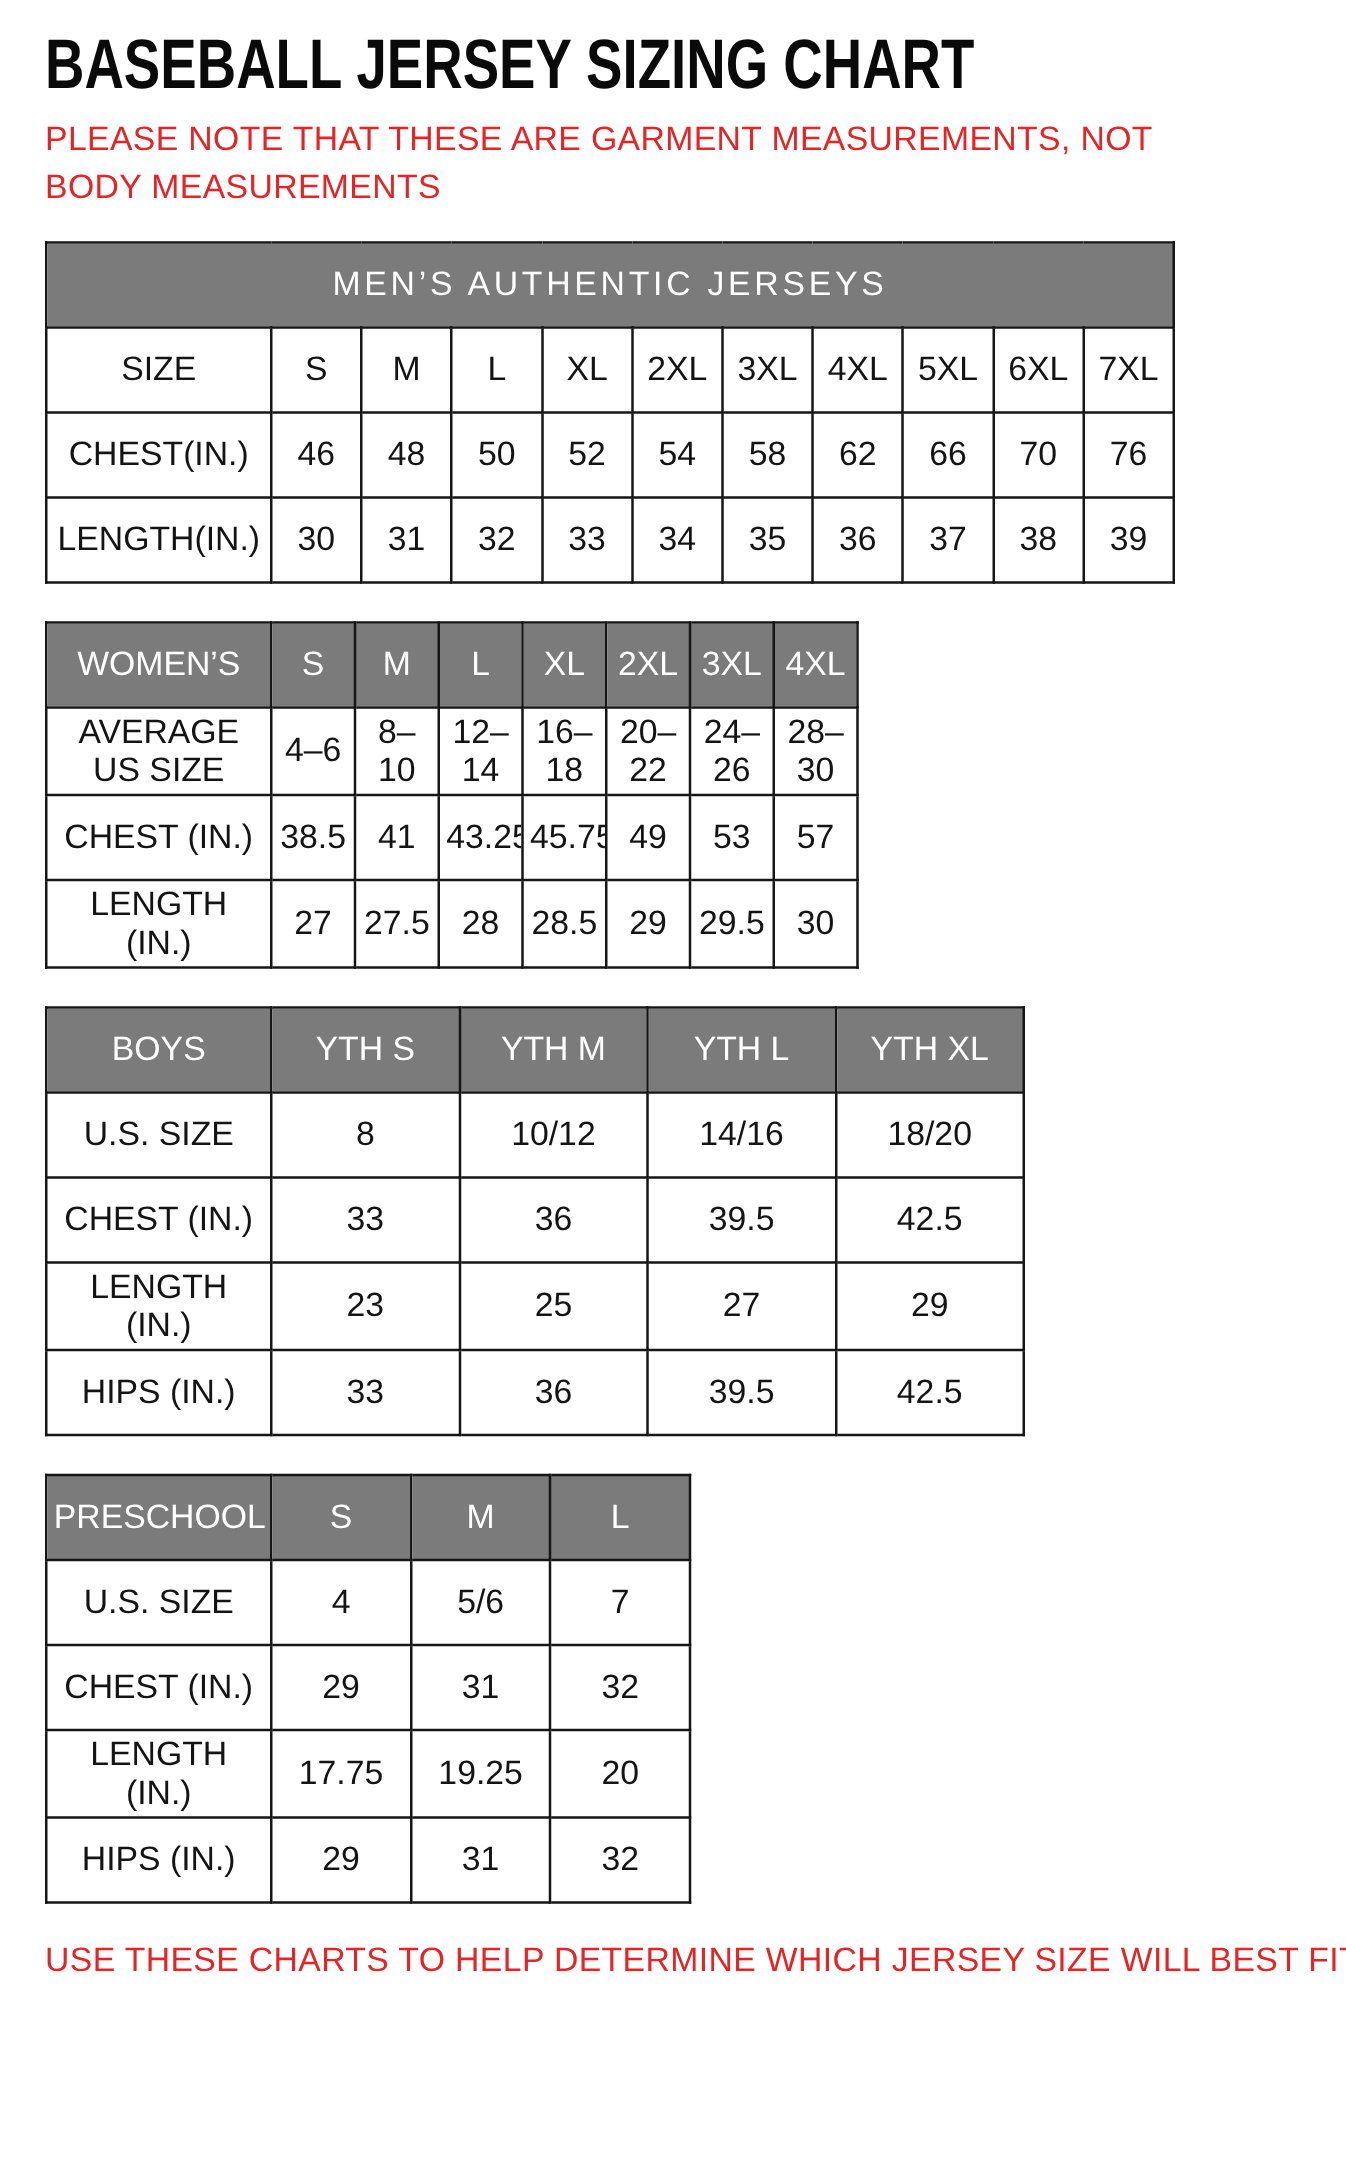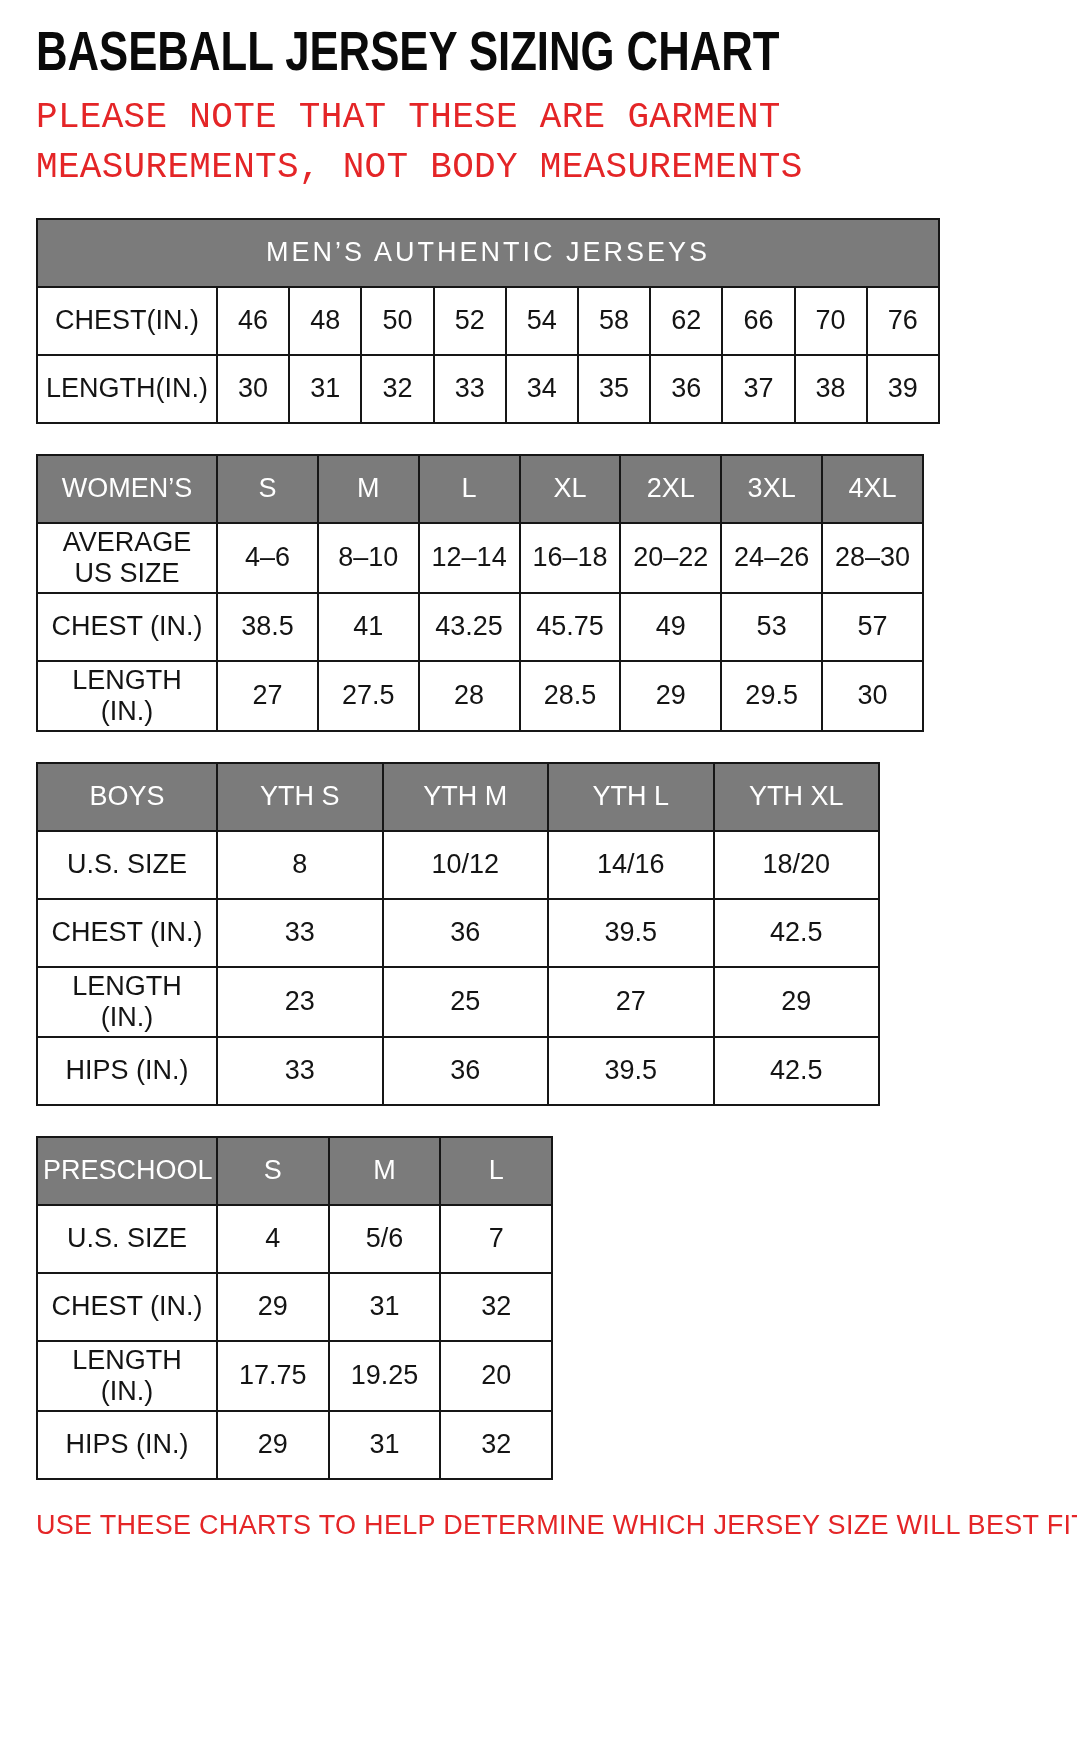--- a/index.html
+++ b/index.html
@@ -23,25 +23,24 @@
     font-weight: bold;
     letter-spacing: 0px;
     white-space: nowrap;
     transform: scaleX(0.78);
     transform-origin: left center;
     color: #0a0a0a;
   }
   .note {
     margin: 0 0 24px 0;
     color: #e42527;
-    font-size: 36px;
+    font-size: 27px;
     line-height: 1.4;
     letter-spacing: 0.3px;
     max-width: 920px;
-    font-family: Liberation Mono, monospace;
   }
   table.tbl {
     border-collapse: collapse;
     table-layout: fixed;
     margin: 0 0 30px 0;
   }
   .tbl th, .tbl td {
     border: 2px solid #161616;
     text-align: center;
     vertical-align: middle;
@@ -58,22 +57,22 @@
     background: #7b7b7b;
     color: #ffffff;
     font-weight: normal;
   }
   .title-bar {
     letter-spacing: 3px;
     font-size: 30px;
   }
   .c-label { width: 180px; }
   .mens      { width: 904px; }
-  .womens    { width: 888px; }
-  .boys      { width: 844px; }
+  .womens    { width: 651px; }
+  .boys      { width: 784px; }
   .preschool { width: 517px; }
   .footer {
     margin: 10px 0 0 0;
     color: #e42527;
     font-size: 27px;
     letter-spacing: 0.3px;
     white-space: nowrap;
   }
 </style>
 </head>
@@ -89,20 +88,33 @@
     <colgroup>
         <col class="c-label">
         <col span="10">
       </colgroup>
     <thead>
       <tr>
         <th class="title-bar" colspan="11">MEN’S AUTHENTIC JERSEYS</th>
       </tr>
     </thead>
     <tbody>
+        <tr>
+          <td>SIZE</td>
+          <td>S</td>
+          <td>M</td>
+          <td>L</td>
+          <td>XL</td>
+          <td>2XL</td>
+          <td>3XL</td>
+          <td>4XL</td>
+          <td>5XL</td>
+          <td>6XL</td>
+          <td>7XL</td>
+        </tr>
         <tr>
           <td>CHEST(IN.)</td>
           <td>46</td>
           <td>48</td>
           <td>50</td>
           <td>52</td>
           <td>54</td>
           <td>58</td>
           <td>62</td>
           <td>66</td>

